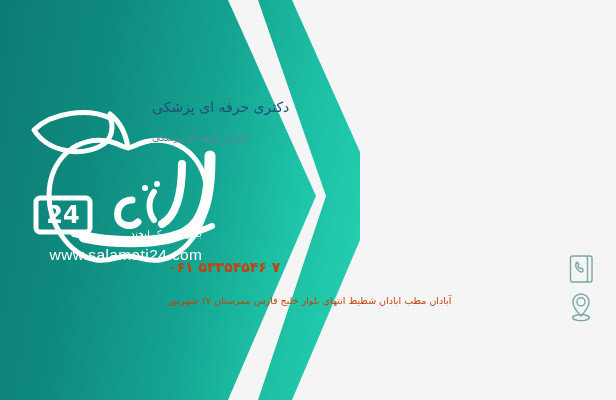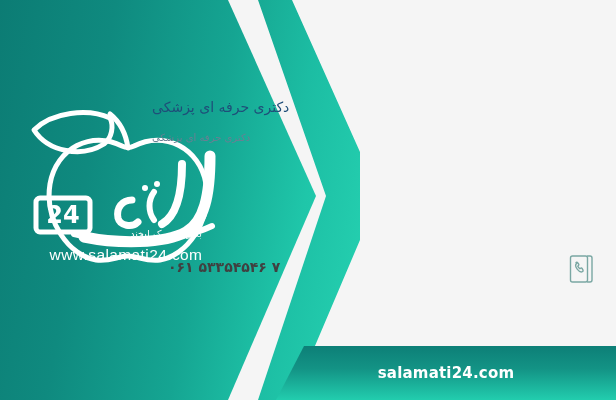--- a/index.html
+++ b/index.html
@@ -120,21 +120,21 @@
     height: 34px;
     display: flex;
     align-items: center;
     justify-content: center;
     color: #7aa7a3;
   }
   .contact-icon svg { display: block; }
   .contact-text {
     flex: 1 1 auto;
     text-align: left;
-    color: #404040;
+    color: #c2410c;
     direction: rtl;
     padding-top: 4px;
   }
   #phone-value {
     font-size: 14px;
     font-weight: bold;
     letter-spacing: 0.5px;
     padding-top: 7px;
   }
   #address-value {
@@ -220,18 +220,26 @@
         <path d="M19.5 2 H22 a2 2 0 0 1 2 2 v22 a2 2 0 0 1 -2 2 h-2.5"></path>
         <path d="M8.5 9.5 c-1.2 1.2 -1 3.4 0.7 5.6 c1.7 2.2 3.8 3.3 5.2 2.6
                  c0.6 -0.3 0.9 -1 0.6 -1.6 l-0.8 -1.5 c-0.3 -0.5 -0.9 -0.7 -1.4 -0.4
                  l-0.9 0.5 c-0.9 -0.6 -1.7 -1.5 -2.1 -2.5 l0.7 -0.7
                  c0.4 -0.4 0.5 -1 0.1 -1.5 l-1 -1.3 c-0.4 -0.5 -1.1 -0.6 -1.6 -0.2 Z"></path>
       </svg>
     </span>
     <span class="contact-text" id="phone-value">۷ ۵۳۳۵۴۵۴۶ ۰۶۱</span>
   </div>
 
-
-  <div class="bottom-bar">
-    <span class="bottom-bar-text">salamati24.com</span>
+  <div class="contact-row" id="row-address">
+    <span class="contact-icon">
+      <svg width="28" height="32" viewBox="0 0 28 32" fill="none" stroke="#7aa7a3" stroke-width="1.4" stroke-linecap="round" stroke-linejoin="round">
+        <path d="M14 3 c-4.4 0 -8 3.5 -8 7.9 c0 5.6 8 14.1 8 14.1 s8 -8.5 8 -14.1
+                 c0 -4.4 -3.6 -7.9 -8 -7.9 Z"></path>
+        <circle cx="14" cy="10.8" r="4.1"></circle>
+        <ellipse cx="14" cy="26.6" rx="8.4" ry="3"></ellipse>
+      </svg>
+    </span>
+    <span class="contact-text" id="address-value">آبادان مطب ابادان شطیط انتهای بلوار خلیج فارس ببمرستان ۱۷ شهریور</span>
   </div>
 
+
 </div>
 
 </body></html>

